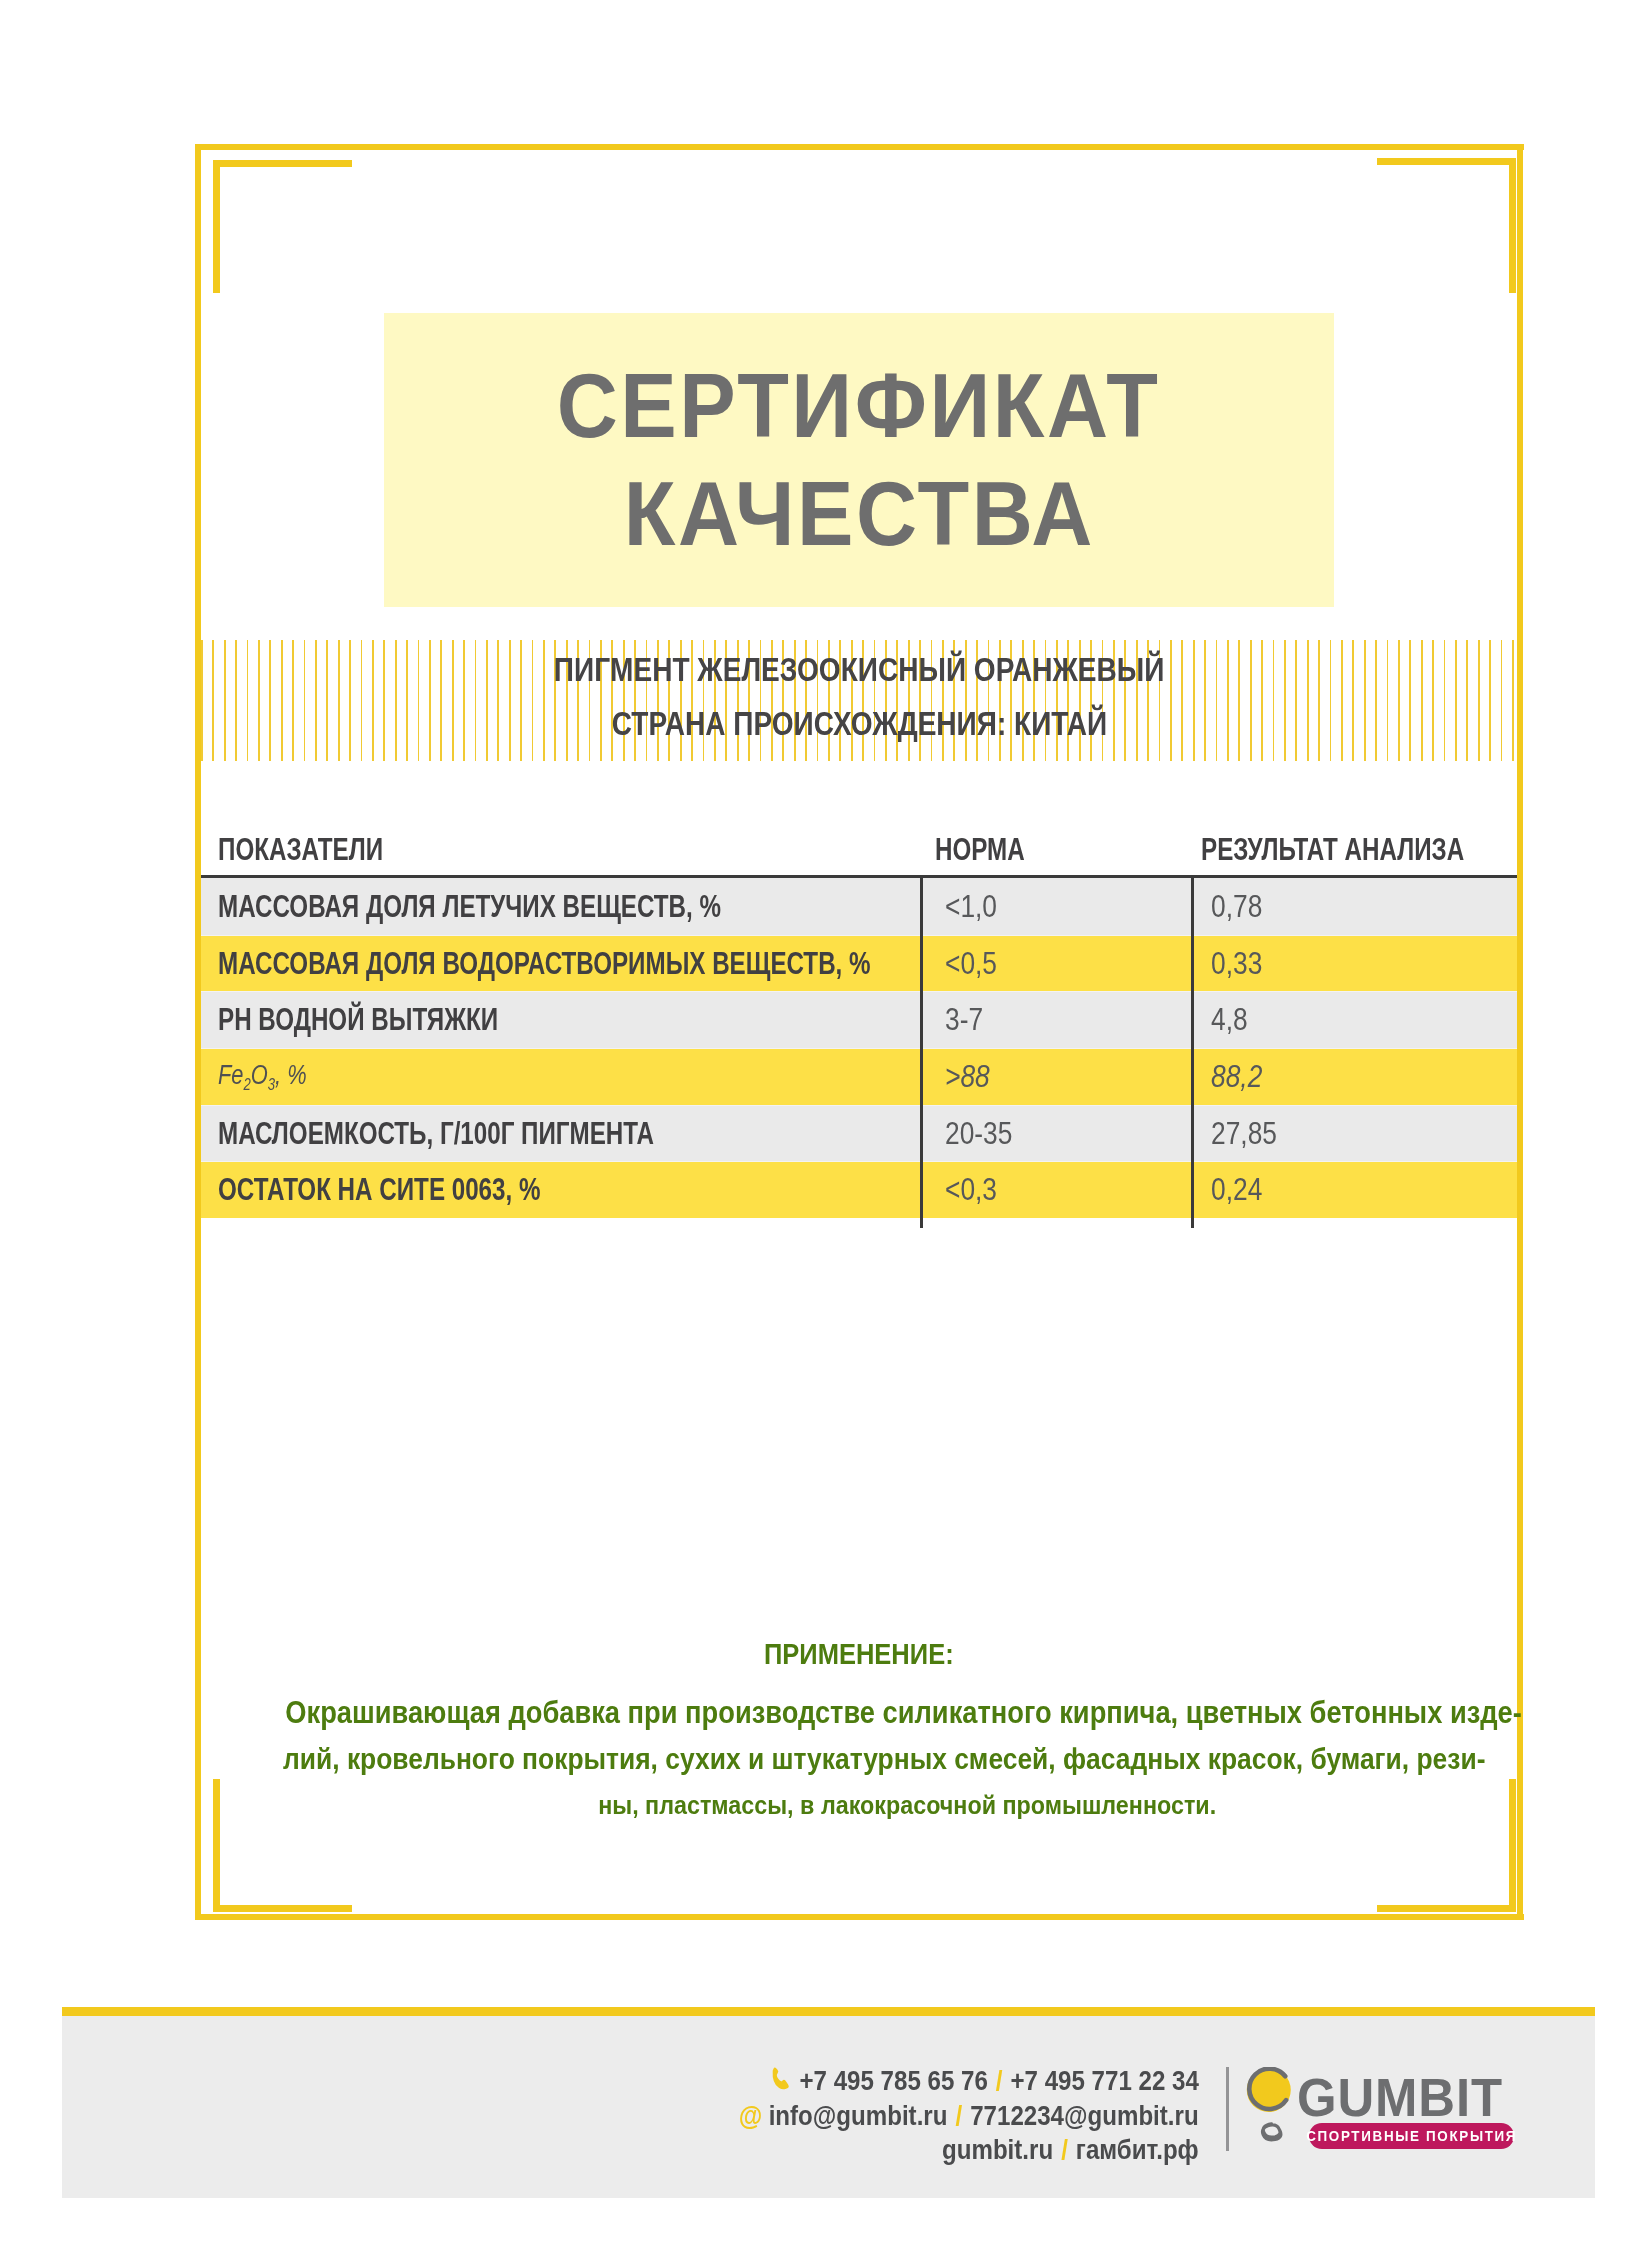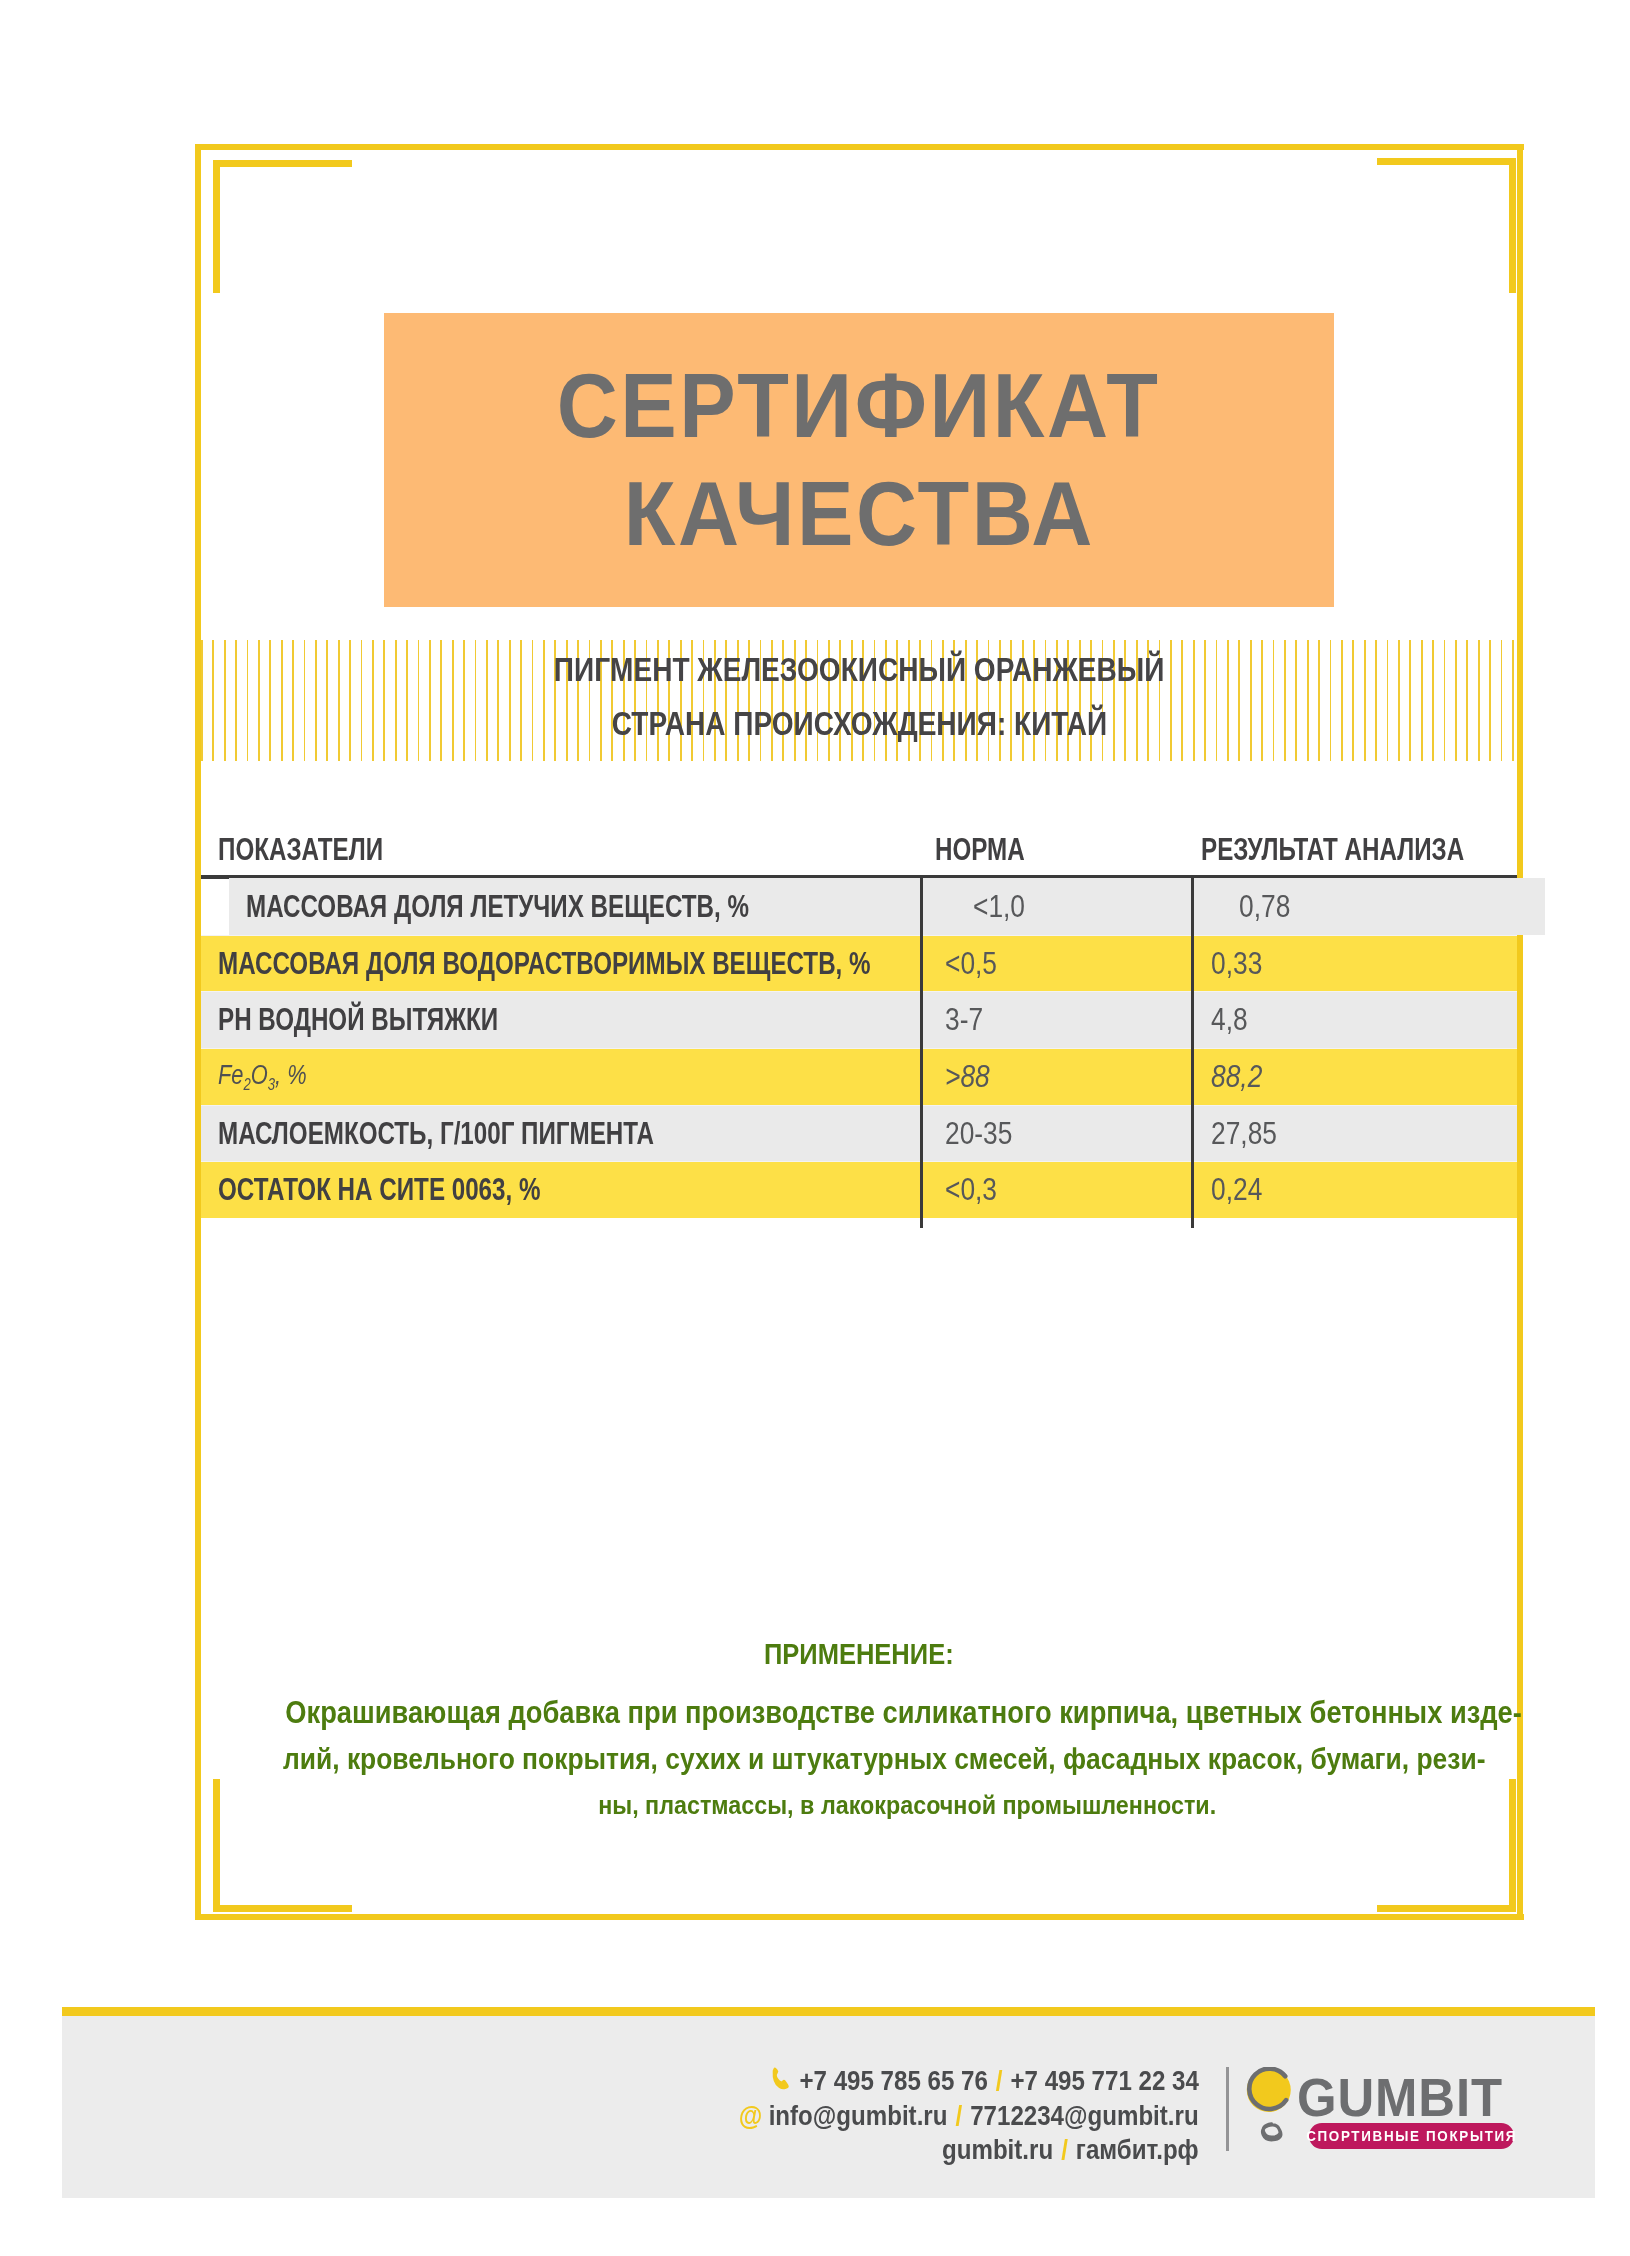--- a/index.html
+++ b/index.html
@@ -3,21 +3,21 @@
 <meta charset="utf-8">
 <style>
   html,body{margin:0;padding:0;background:#ffffff;}
   body{font-family:"Liberation Sans", sans-serif;}
   #page{position:relative;width:1631px;height:2257px;background:#ffffff;overflow:hidden;}
   .abs{position:absolute;}
   
   .frame-line{background:#F2C91D;}
   .bracket{border:0 solid #F2C91D;}
   
-  #title-box{left:384px;top:313px;width:950px;height:294px;background:#fdba74;
+  #title-box{left:384px;top:313px;width:950px;height:294px;background:#fef9c3;
              display:flex;flex-direction:column;align-items:center;justify-content:center;}
   .title-line{font-size:91px;font-weight:bold;color:#6E6E6E;letter-spacing:2.7px;line-height:108px;
               transform:scaleX(.93);transform-origin:center;white-space:nowrap;}
   
   #striped-band{left:201px;top:640px;width:1316px;height:121px;
     background:repeating-linear-gradient(to right,#F1CA33 0px,#F1CA33 1.8px,rgba(0,0,0,0) 1.8px,rgba(0,0,0,0) 11.4px);}
   .product-line{left:201px;width:1316px;text-align:center;font-weight:bold;color:#454446;
                 font-size:33px;white-space:nowrap;}
   .product-line span{display:inline-block;transform:scaleX(.85);transform-origin:center;background:transparent;}
   
@@ -84,21 +84,21 @@
     <span>СТРАНА ПРОИСХОЖДЕНИЯ: КИТАЙ</span>
   </div>
 
   <div id="table-area" class="abs">
     <div class="abs th-cell" style="left:17.4px;">ПОКАЗАТЕЛИ</div>
     <div class="abs th-cell" style="left:734px;">НОРМА</div>
     <div class="abs th-cell" style="left:1000px;">РЕЗУЛЬТАТ АНАЛИЗА</div>
     <div id="header-rule" class="abs"></div>
 
     <div class="abs trow" style="top:51px;">
-      <div class="trow-inner bg-a" style="border-top:none;margin-left:28px;">
+      <div class="trow-inner bg-a" style="border-top:none;">
         <div class="cell-label">МАССОВАЯ ДОЛЯ ЛЕТУЧИХ ВЕЩЕСТВ, %</div>
         <div class="cell-val val-norm">&lt;1,0</div>
         <div class="cell-val val-result">0,78</div>
       </div>
     </div>
     <div class="abs trow" style="top:108px;">
       <div class="trow-inner bg-b">
         <div class="cell-label">МАССОВАЯ ДОЛЯ ВОДОРАСТВОРИМЫХ ВЕЩЕСТВ, %</div>
         <div class="cell-val val-norm">&lt;0,5</div>
         <div class="cell-val val-result">0,33</div>

